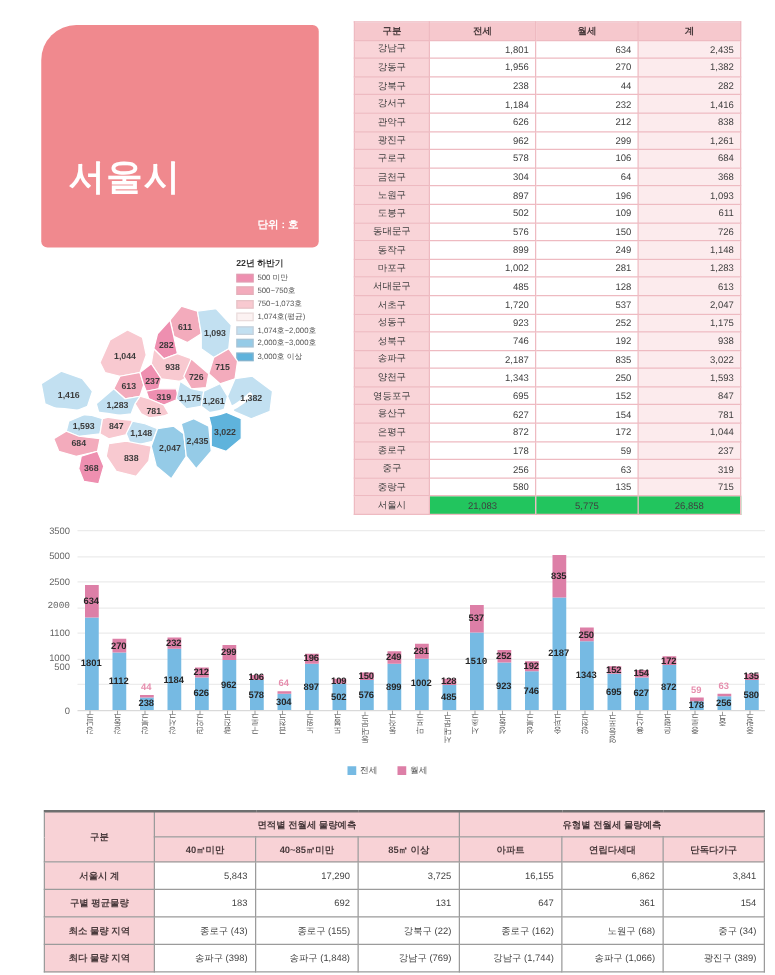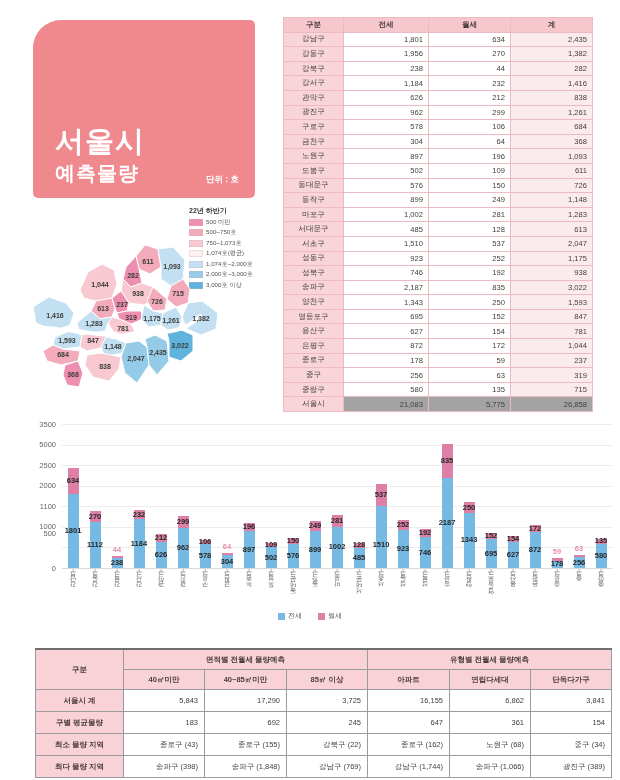--- a/index.html
+++ b/index.html
@@ -22,21 +22,21 @@
   .map-wrap svg{width:100%;height:100%;}
   .map-wrap text{font-size:7px;font-weight:bold;fill:#3a3a3a;text-anchor:middle;}
   
   table{border-collapse:collapse;}
   .tbl1{position:absolute;left:283px;top:17px;width:309px;table-layout:fixed;}
   .tbl1 td,.tbl1 th{border:1px solid #eebac1;font-size:7.6px;padding:1.8px 5px;height:10px;}
   .tbl1 th{background:#f6c8cd;font-weight:bold;text-align:center;color:#4a3b3d;}
   .tbl1 .name{background:#f9d4d8;text-align:center;}
   .tbl1 .num{text-align:right;background:#fff;}
   .tbl1 .sum{background:#fcebed;}
-  .tbl1 tr.total .num{background:#a3a3a3;}
+  .tbl1 tr.total .num{background:#22c55e;text-align:center;}
   
   .chart{position:absolute;left:0;top:415px;width:620px;height:218px;}
   .gline{position:absolute;left:62px;width:550px;height:1px;background:#ececec;}
   .gline.base{background:#d9d9d9;}
   .ylab{position:absolute;width:30px;text-align:right;font-size:7.5px;color:#666;}
   .bar{position:absolute;width:11px;}
   .bar.b-j{background:#76bae3;}
   .bar.b-w{background:#dd7fa7;}
   .blab{position:absolute;width:30px;text-align:center;font-size:7.5px;font-weight:bold;color:#262626;}
   .blab.out{color:#e68fae;}
@@ -52,21 +52,20 @@
   .tbl2 .rname{background:#f8d2d6;text-align:center;font-weight:bold;color:#4a3b3d;}
   .tbl2 .num{text-align:right;background:#fff;height:21px;}
 </style>
 </head>
 <body>
 
 <div class="page">
 
   <div class="title-card">
     <div class="t1">서울시</div>
-    <div class="t2">예측물량</div>
     <div class="unit">단위 : 호</div>
   </div>
 
   <div class="map-legend">
     <div class="lg-title">22년 하반기</div>
     <div>
         <div class="lg-row">
           <span class="lg-sw" style="background: rgb(238, 143, 176);"></span>
           <span class="lg-lb">500 미만</span>
         </div>
@@ -248,21 +247,21 @@
           <td class="num sum">1,283</td>
         </tr>
         <tr>
           <td class="name">서대문구</td>
           <td class="num">485</td>
           <td class="num">128</td>
           <td class="num sum">613</td>
         </tr>
         <tr>
           <td class="name">서초구</td>
-          <td class="num">1,510</td>
+          <td class="num">1,720</td>
           <td class="num">537</td>
           <td class="num sum">2,047</td>
         </tr>
         <tr>
           <td class="name">성동구</td>
           <td class="num">923</td>
           <td class="num">252</td>
           <td class="num sum">1,175</td>
         </tr>
         <tr>
@@ -331,21 +330,21 @@
   <div class="chart">
       <div class="gline base" style="top: 153px;"></div>
       <div class="ylab" style="left: 26px; top: 148.5px;">0</div>
       <div class="gline" style="top: 132.429px;"></div>
       <div class="ylab" style="left: 26px; top: 114px;">500</div>
       <div class="gline" style="top: 111.857px;"></div>
       <div class="ylab" style="left: 26px; top: 107.357px;">1000</div>
       <div class="gline" style="top: 91.2857px;"></div>
       <div class="ylab" style="left: 26px; top: 86.7857px;">1100</div>
       <div class="gline" style="top: 70.7143px;"></div>
-      <div class="ylab" style="left: 26px; top: 66.2143px;">2000</div>
+      <div class="ylab" style="left: 26px; top: 66.2143px; font-family: Liberation Mono, monospace;">2000</div>
       <div class="gline" style="top: 50.1429px;"></div>
       <div class="ylab" style="left: 26px; top: 45.6429px;">2500</div>
       <div class="gline" style="top: 29.5714px;"></div>
       <div class="ylab" style="left: 26px; top: 25.0714px;">5000</div>
       <div class="gline" style="top: 9px;"></div>
       <div class="ylab" style="left: 26px; top: 4.5px;">3500</div>
       <div class="bar b-j" style="left: 67.5px; top: 78.9017px; height: 74.0983px;"></div>
       <div class="bar b-w" style="left: 67.5px; top: 52.8171px; height: 26.0846px;"></div>
       <div class="blab" style="left: 58px; top: 110.951px;">1801</div>
       <div class="blab" style="left: 58px; top: 60.8594px;">634</div>
@@ -410,21 +409,21 @@
       <div class="blab" style="left: 322px; top: 127.387px;">1002</div>
       <div class="blab" style="left: 322px; top: 100.994px;">281</div>
       <div class="xlab" style="left: 329px;">마포구</div>
       <div class="bar b-j" style="left: 353.5px; top: 133.046px; height: 19.9543px;"></div>
       <div class="bar b-w" style="left: 353.5px; top: 127.779px; height: 5.26629px;"></div>
       <div class="blab" style="left: 344px; top: 138.023px;">485</div>
       <div class="blab" style="left: 344px; top: 125.413px;">128</div>
       <div class="xlab" style="left: 351px;">서대문구</div>
       <div class="bar b-j" style="left: 375.5px; top: 90.8743px; height: 62.1257px;"></div>
       <div class="bar b-w" style="left: 375.5px; top: 68.7806px; height: 22.0937px;"></div>
-      <div class="blab" style="left: 366px; top: 125px;">1510</div>
+      <div class="blab" style="left: 366px; top: 111px; font-family: Liberation Mono, monospace;">1510</div>
       <div class="blab" style="left: 366px; top: 74.8274px;">537</div>
       <div class="xlab" style="left: 373px;">서초구</div>
       <div class="bar b-j" style="left: 397.5px; top: 115.025px; height: 37.9749px;"></div>
       <div class="bar b-w" style="left: 397.5px; top: 104.657px; height: 10.368px;"></div>
       <div class="blab" style="left: 388px; top: 129.013px;">923</div>
       <div class="blab" style="left: 388px; top: 104.841px;">252</div>
       <div class="xlab" style="left: 395px;">성동구</div>
       <div class="bar b-j" style="left: 419.5px; top: 122.307px; height: 30.6926px;"></div>
       <div class="bar b-w" style="left: 419.5px; top: 114.408px; height: 7.89943px;"></div>
       <div class="blab" style="left: 410px; top: 132.654px;">746</div>
@@ -514,21 +513,21 @@
           <td class="num">17,290</td>
           <td class="num">3,725</td>
           <td class="num">16,155</td>
           <td class="num">6,862</td>
           <td class="num">3,841</td>
         </tr>
         <tr>
           <td class="rname">구별 평균물량</td>
           <td class="num">183</td>
           <td class="num">692</td>
-          <td class="num">245</td>
+          <td class="num">131</td>
           <td class="num">647</td>
           <td class="num">361</td>
           <td class="num">154</td>
         </tr>
         <tr>
           <td class="rname">최소 물량 지역</td>
           <td class="num">종로구 (43)</td>
           <td class="num">종로구 (155)</td>
           <td class="num">강북구 (22)</td>
           <td class="num">종로구 (162)</td>

